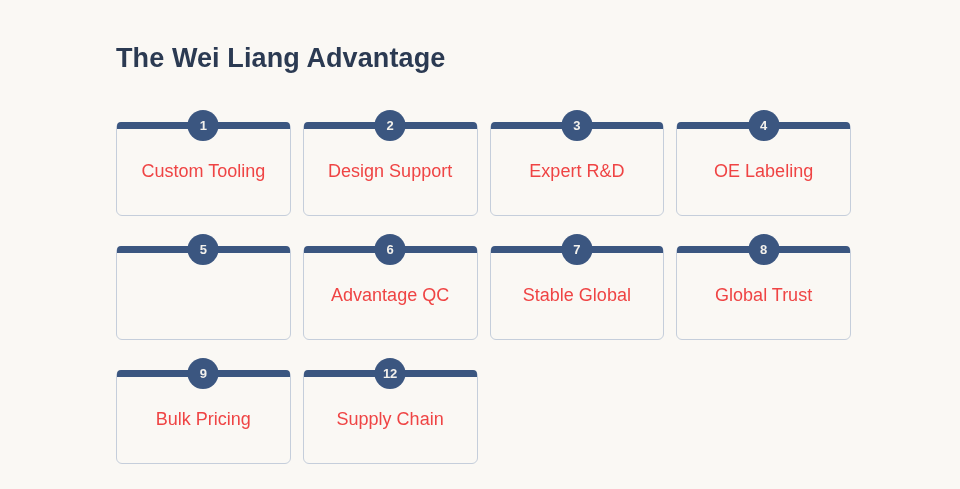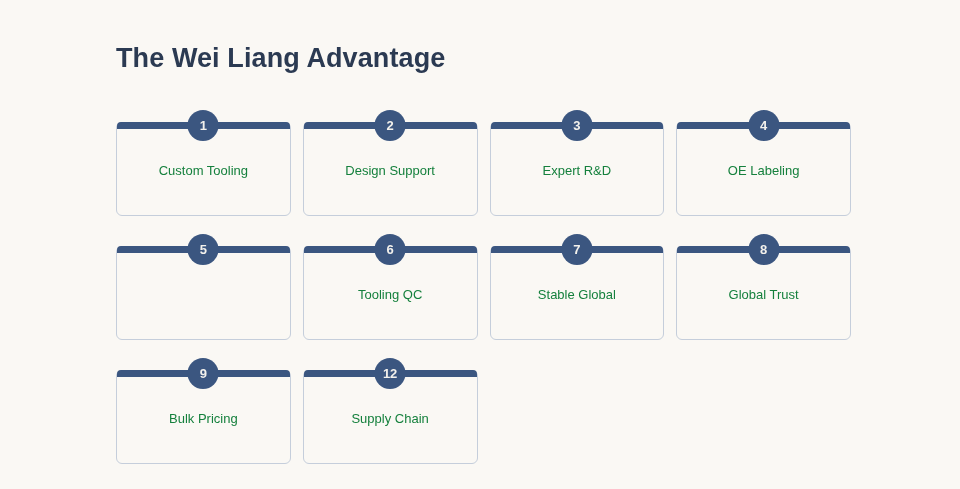--- a/index.html
+++ b/index.html
@@ -80,22 +80,22 @@
     display: flex;
     align-items: center;
     justify-content: center;
     font-size: 13px;
     font-weight: 700;
     line-height: 1;
     z-index: 2;
   }
 
   .card-label {
-    font-size: 13px;
-    color: #15803d;
+    font-size: 18px;
+    color: #ef4444;
     text-align: center;
     line-height: 1.25;
     margin-top: 4px;
     white-space: nowrap;
   }
 </style>
 </head>
 <body>
 
 <div class="page">
@@ -129,21 +129,21 @@
     </div>
 
     <div class="card">
       <div class="card-topbar"></div>
       <div class="card-badge">5</div>
     </div>
 
     <div class="card">
       <div class="card-topbar"></div>
       <div class="card-badge">6</div>
-      <div class="card-label">Tooling QC</div>
+      <div class="card-label">Advantage QC</div>
     </div>
 
     <div class="card">
       <div class="card-topbar"></div>
       <div class="card-badge">7</div>
       <div class="card-label">Stable Global</div>
     </div>
 
     <div class="card">
       <div class="card-topbar"></div>

